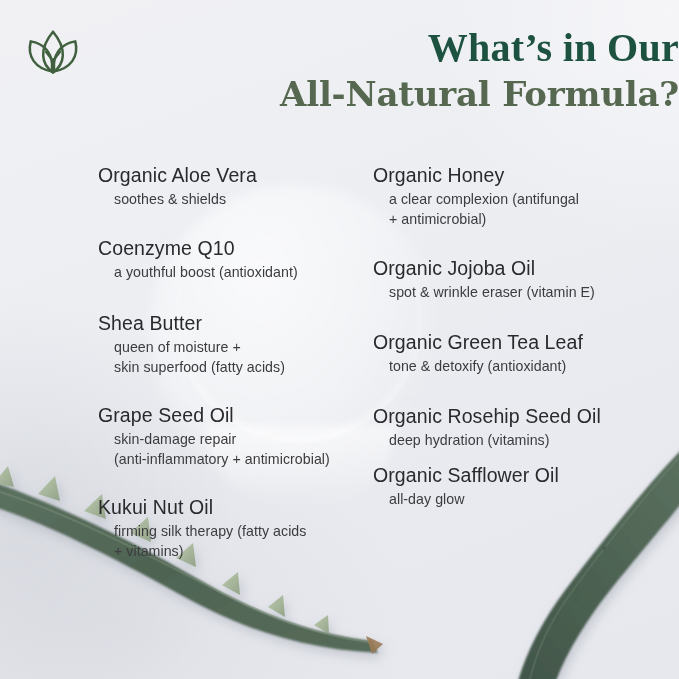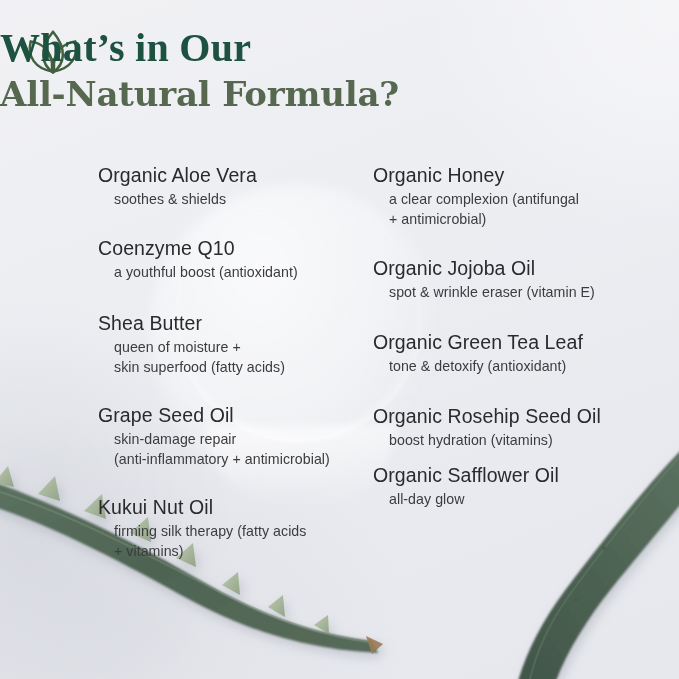--- a/index.html
+++ b/index.html
@@ -52,21 +52,21 @@
     background:radial-gradient(ellipse at 95% 5%, rgba(246,246,249,.95) 0%, rgba(238,238,242,0) 75%);
   }
 
   
   svg.leaf-layer { position:absolute; left:0; top:0; width:679px; height:679px; }
 
   
   #brand-logo { position:absolute; left:22px; top:22px; width:62px; height:62px; }
 
   
-  #headline { position:absolute; left:0; top:24px; width:679px; text-align:left; }
+  #headline { position:absolute; left:0; top:24px; width:679px; text-align:right;padding-left:10px; }
   #title-line-1 {
     display:block;
     font-family:"Liberation Serif", serif;
     font-size:40px; font-weight:700; letter-spacing:.3px;
     color:#1e5240; line-height:1.22;
   }
   #title-line-2 {
     display:block;
     font-family:"DejaVu Serif", serif;
     font-size:34px; font-weight:700; letter-spacing:-.2px;
@@ -217,21 +217,21 @@
     <div class="ingredient-item" style="top:93px">
       <span class="ingredient-name">Organic Jojoba Oil</span>
       <span class="ingredient-desc">spot &amp; wrinkle eraser (vitamin E)</span>
     </div>
     <div class="ingredient-item" style="top:167px">
       <span class="ingredient-name">Organic Green Tea Leaf</span>
       <span class="ingredient-desc">tone &amp; detoxify (antioxidant)</span>
     </div>
     <div class="ingredient-item" style="top:241px">
       <span class="ingredient-name">Organic Rosehip Seed Oil</span>
-      <span class="ingredient-desc">boost hydration (vitamins)</span>
+      <span class="ingredient-desc">deep hydration (vitamins)</span>
     </div>
     <div class="ingredient-item" style="top:300px">
       <span class="ingredient-name">Organic Safflower Oil</span>
       <span class="ingredient-desc">all-day glow</span>
     </div>
   </div>
 
 </div>
 
 </body></html>

